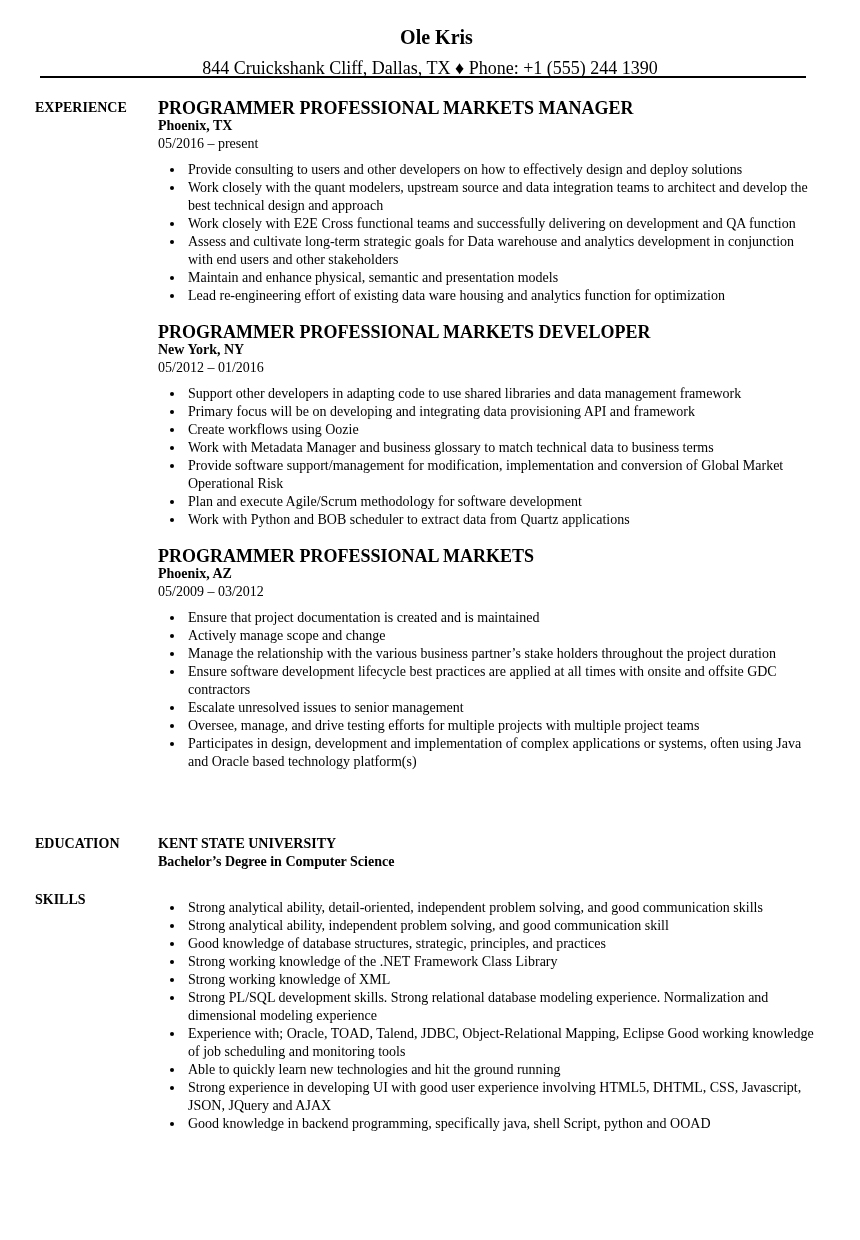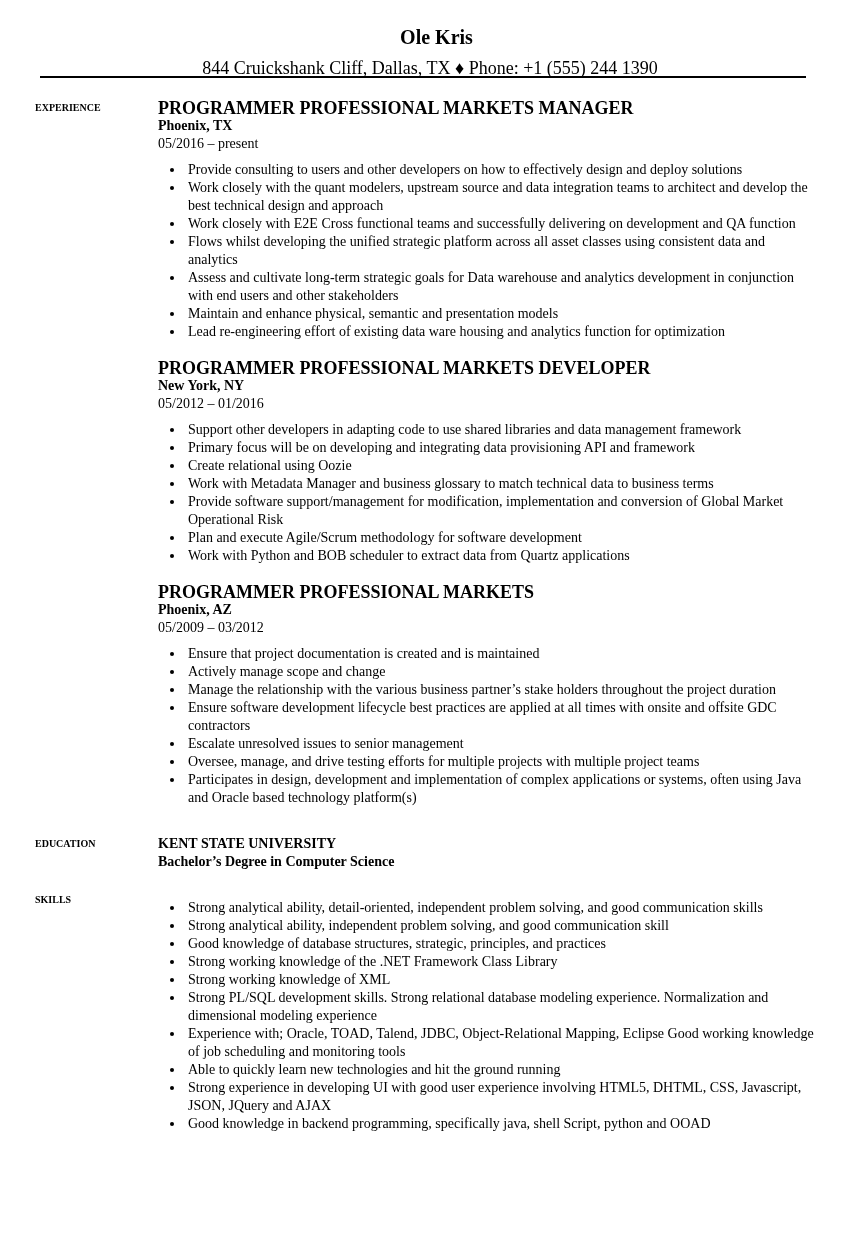--- a/index.html
+++ b/index.html
@@ -44,21 +44,21 @@
     }
     .section {
       position: absolute;
       left: 35px;
       width: 790px;
     }
     .section-label {
       position: absolute;
       left: 0;
       top: 0;
-      font-size: 10px;
+      font-size: 14px;
       font-weight: bold;
       line-height: 18px;
     }
     .section-body {
       margin-left: 123px;
       font-size: 14px;
       line-height: 18px;
     }
     .job { margin-bottom: 18px; }
     .job-title { font-weight: bold; font-size: 18px; line-height: 18px; }
@@ -105,35 +105,34 @@
     <div class="section-body">
 
       <div class="job">
         <div class="job-title">PROGRAMMER PROFESSIONAL MARKETS MANAGER</div>
         <div class="job-location">Phoenix, TX</div>
         <div class="job-dates">05/2016 – present</div>
         <ul class="bullets">
           <li>Provide consulting to users and other developers on how to effectively design and deploy solutions</li>
           <li>Work closely with the quant modelers, upstream source and data integration teams to architect and develop the best technical design and approach</li>
           <li>Work closely with E2E Cross functional teams and successfully delivering on development and QA function</li>
-          <li>Flows whilst developing the unified strategic platform across all asset classes using consistent data and analytics</li>
           <li>Assess and cultivate long-term strategic goals for Data warehouse and analytics development in conjunction with end users and other stakeholders</li>
           <li>Maintain and enhance physical, semantic and presentation models</li>
           <li>Lead re-engineering effort of existing data ware housing and analytics function for optimization</li>
         </ul>
       </div>
 
       <div class="job">
         <div class="job-title">PROGRAMMER PROFESSIONAL MARKETS DEVELOPER</div>
         <div class="job-location">New York, NY</div>
         <div class="job-dates">05/2012 – 01/2016</div>
         <ul class="bullets">
           <li>Support other developers in adapting code to use shared libraries and data management framework</li>
           <li>Primary focus will be on developing and integrating data provisioning API and framework</li>
-          <li>Create relational using Oozie</li>
+          <li>Create workflows using Oozie</li>
           <li>Work with Metadata Manager and business glossary to match technical data to business terms</li>
           <li>Provide software support/management for modification, implementation and conversion of Global Market Operational Risk</li>
           <li>Plan and execute Agile/Scrum methodology for software development</li>
           <li>Work with Python and BOB scheduler to extract data from Quartz applications</li>
         </ul>
       </div>
 
       <div class="job">
         <div class="job-title">PROGRAMMER PROFESSIONAL MARKETS</div>
         <div class="job-location">Phoenix, AZ</div>

